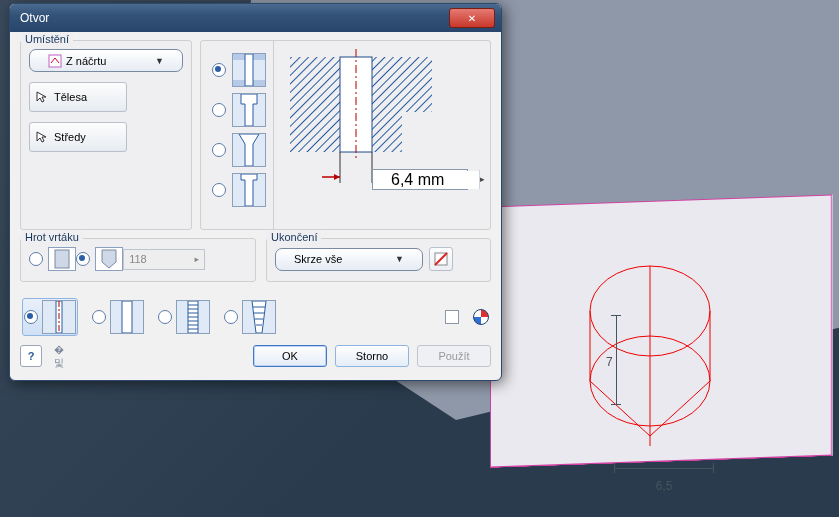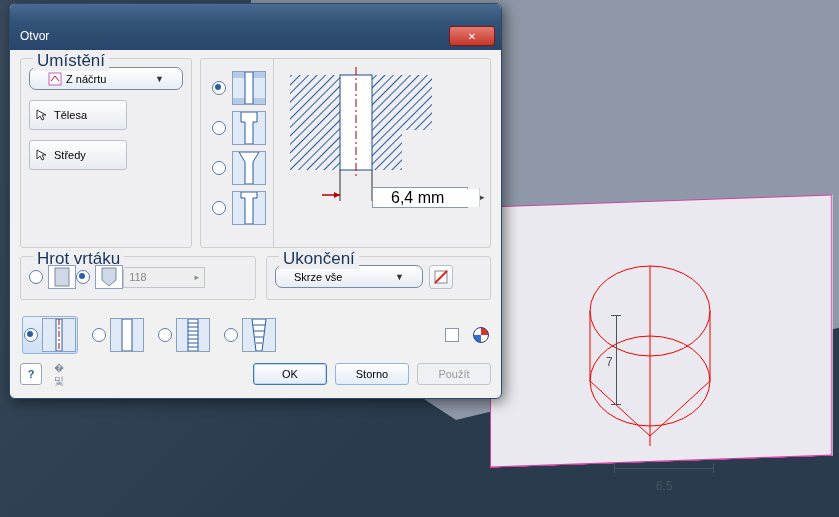--- a/index.html
+++ b/index.html
@@ -10,26 +10,26 @@
   .dim-h{position:absolute;left:614px;top:468px;width:100px;font-size:12px;color:#47535e}
   .dim-h .line{height:1px;background:#47535e;position:relative}
   .dim-h .tick{position:absolute;width:1px;height:10px;background:#47535e;top:-5px}
   .dim-h .lab{text-align:center;margin-top:10px}
   .dim-v{position:absolute;left:612px;top:315px;height:90px;font-size:12px;color:#47535e}
   .dim-v .line{width:1px;height:100%;background:#47535e;position:relative;margin-left:4px}
   .dim-v .tick{position:absolute;height:1px;width:10px;background:#47535e;left:-5px}
   .dim-v .lab{position:absolute;left:-6px;top:40px}
   
   .dlg{position:absolute;left:9px;top:3px;width:491px;border:1px solid #2e4a6b;border-radius:6px;background:#f1f1f1;box-shadow:3px 3px 14px rgba(0,0,0,.5)}
-  .titlebar{height:28px;background:linear-gradient(#4b6a8f,#335277 40%,#28466b);border-radius:5px 5px 0 0;color:#fff;display:flex;align-items:center;padding:18px 6px 0 10px}
+  .titlebar{height:28px;background:linear-gradient(#4b6a8f,#335277 40%,#28466b);border-radius:5px 5px 0 0;color:#fff;display:flex;align-items:center;padding:0 6px 0 10px}
   .titlebar .title{flex:1;font-size:12px}
   .closebtn{width:44px;height:18px;border-radius:3px;background:linear-gradient(#e47a72,#c8372a);border:1px solid #7a1c14;color:#fff;display:flex;align-items:center;justify-content:center;font-size:10px;cursor:pointer}
   .body{padding:8px 10px 10px 10px}
   .grp{border:1px solid #cfcfcf;border-radius:3px;background:#efeff1;padding:8px 8px 10px 8px;position:relative;margin-bottom:8px}
-  .grp>.cap{position:absolute;top:-8px;left:12px;background:#efeff1;padding:0 4px;color:#18355b;font-size:17px}
+  .grp>.cap{position:absolute;top:-8px;left:0;background:#efeff1;padding:0 4px;color:#18355b;font-size:11px}
   .row1{display:flex;gap:8px}
   .col-left{width:164px}
   .combo{display:flex;align-items:center;height:21px;border:1px solid #7a8aa0;background:linear-gradient(#fff,#e6ecf4);border-radius:7px;padding:0 18px;cursor:pointer}
   .combo .ico{width:14px;height:14px;margin-right:4px}
   .combo .txt{flex:1}
   .combo .dd{font-size:9px;color:#333}
   .tbtn{display:flex;align-items:center;gap:6px;width:84px;height:28px;border:1px solid #b9c0cb;background:linear-gradient(#fdfdfd,#e7ebf1);border-radius:3px;padding:0 6px;margin-top:10px;cursor:pointer}
   .tbtn .arrow{width:12px;height:12px}
   .col-types{width:60px;display:flex;flex-direction:column;gap:6px;align-items:center;padding-top:4px}
   .rad{width:12px;height:12px;border:1px solid #5a7aa5;border-radius:50%;background:#fff;display:inline-block;vertical-align:middle;margin-right:2px}
@@ -40,21 +40,21 @@
   .preview-box{position:relative;width:200px;height:150px}
   .dimfield{position:absolute;left:90px;top:120px;width:94px;height:19px;border:1px solid #8899ad;background:#fff;display:flex;align-items:center}
   .dimfield input{border:0;width:70px;font-size:16px;padding:0 18px;outline:none}
   .dimfield .sp{width:14px;text-align:center;color:#444;font-size:9px;border-left:1px solid #ccd3dd;height:100%;line-height:19px;cursor:pointer}
   .row2{display:flex;gap:10px}
   .drill{flex:0 0 218px}
   .drill .opts{display:flex;align-items:center}
   .numbox{width:70px;height:19px;border:1px solid #bfc5cf;background:#eee;color:#888;display:flex;align-items:center;padding:0 5px;justify-content:space-between}
   .numbox .sp{font-size:9px}
   .term{flex:1}
-  .term .line{display:flex;gap:6px;align-items:flex-start}
+  .term .line{display:flex;gap:6px;align-items:center}
   .term .btnico{width:22px;height:22px;border:1px solid #b9c0cb;background:linear-gradient(#fdfdfd,#eceff4);border-radius:3px;display:flex;align-items:center;justify-content:center;cursor:pointer}
   .thread-row{display:flex;gap:14px;align-items:center;margin:8px 2px 4px 2px}
   .thread-row .opt{display:flex;align-items:center;gap:2px}
   .thread-row .opt.selected{background:linear-gradient(#e9f0fa,#cfe0f5);border:1px solid #8fb4e3;border-radius:3px;padding:1px}
   .chk{width:12px;height:12px;border:1px solid #8a97a8;background:#fff;display:inline-block}
   .circ{width:14px;height:14px;border-radius:50%;border:1px solid #23407a;background:conic-gradient(#e02f2f 0 25%, #fff 0 50%, #2f6fd0 0 75%, #fff 0);display:inline-block}
   .footer{display:flex;gap:8px;align-items:center;margin-top:6px}
   .help{width:20px;height:20px;border:1px solid #9aa6b6;border-radius:3px;background:#fff;display:flex;align-items:center;justify-content:center;cursor:pointer}
   .sep-arrows{width:18px;color:#7a889b;font-size:10px;text-align:center}
   .spacer{flex:1}

